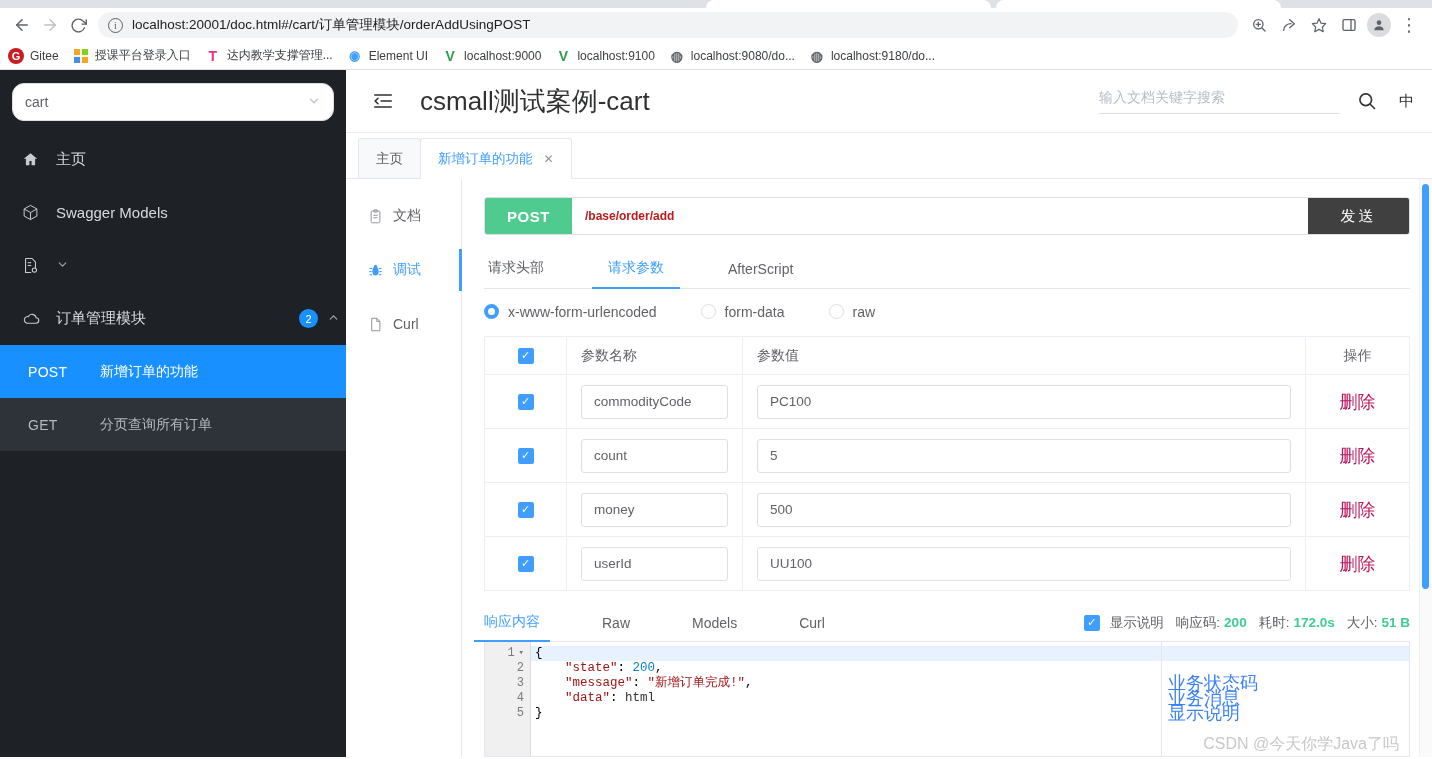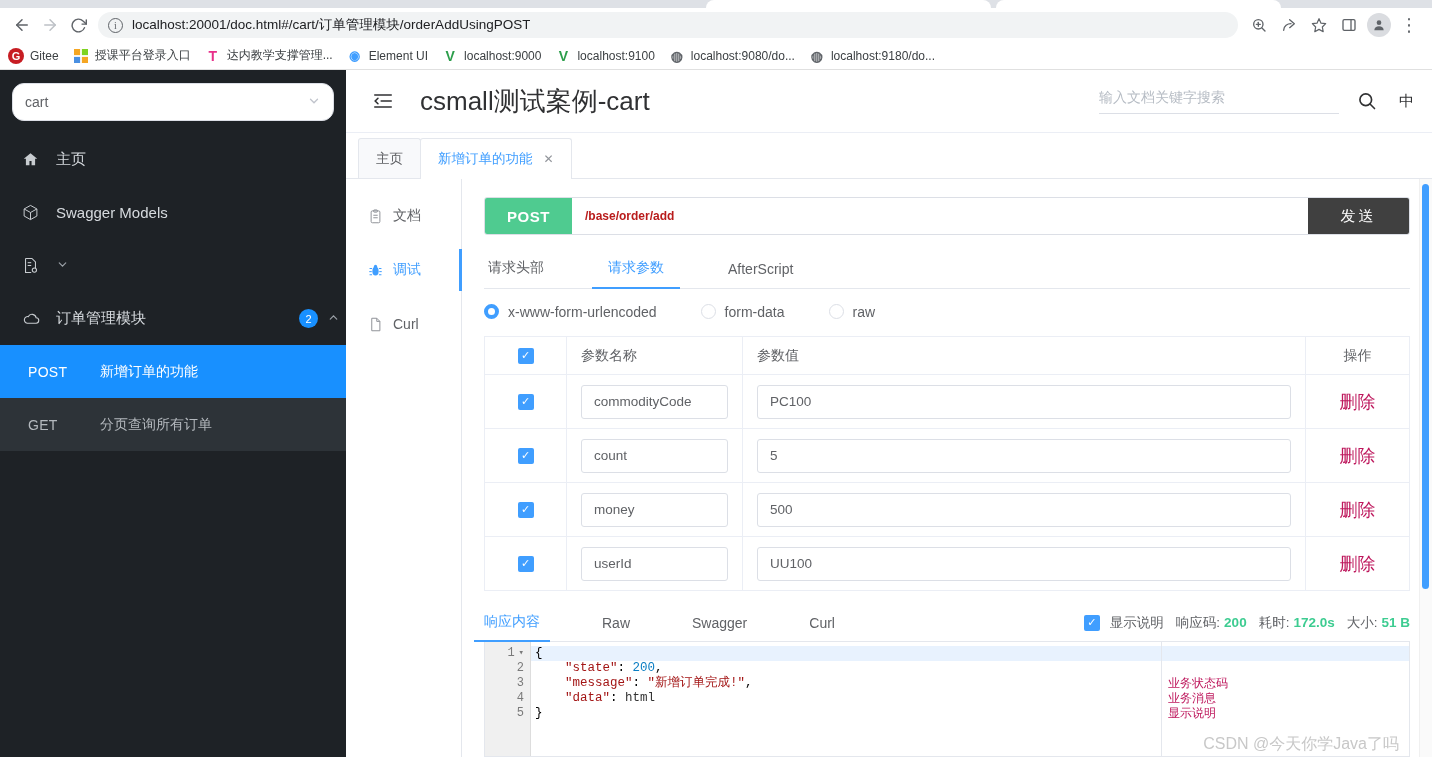--- a/index.html
+++ b/index.html
@@ -289,21 +289,21 @@
   }
   #codelines .ln { height: 15px; line-height: 15px; white-space: pre; padding-left: 4px; }
   #codelines .ln.hl { background: #e8f2fe; }
   .k { color: #a31515; }
   .num { color: #0b7ec4; }
   .str { color: #a31515; }
   .nul { color: #333; }
   #annots {
     position: absolute; left: 630px; top: 0; bottom: 0; width: 260px;
     border-left: 1px solid #e4e7ed; padding-top: 19px;
-    font-family: "Liberation Sans", sans-serif; font-size: 12px; color: #be185d;
+    font-family: "Liberation Sans", sans-serif; font-size: 18px; color: #3b82f6;
   }
   #annots div { height: 15px; line-height: 15px; padding-left: 6px; }
   #watermark {
     position: absolute; right: 10px; bottom: 1px; font-size: 16px;
     color: #c8c8c8; white-space: nowrap;
   }
 
   
   #content-scroll {
     position: absolute; right: 3px; top: 5px; width: 7px; height: 405px;
@@ -667,21 +667,21 @@
             </div>
             <div class="c-op">
               <span class="del-link">删除</span>
             </div>
           </div>
         </div>
 
         <div id="respbar">
           <div class="rsp-tab active">响应内容</div>
           <div class="rsp-tab">Raw</div>
-          <div class="rsp-tab">Swagger</div>
+          <div class="rsp-tab">Models</div>
           <div class="rsp-tab">Curl</div>
           <div id="meta">
             <span class="chk">✓</span>
             <span>显示说明</span>
             <span class="gl">响应码:</span>
             <span class="gv">200</span>
             <span class="gl">耗时:</span>
             <span class="gv">172.0s</span>
             <span class="gl">大小:</span>
             <span class="gv">51 B</span>

